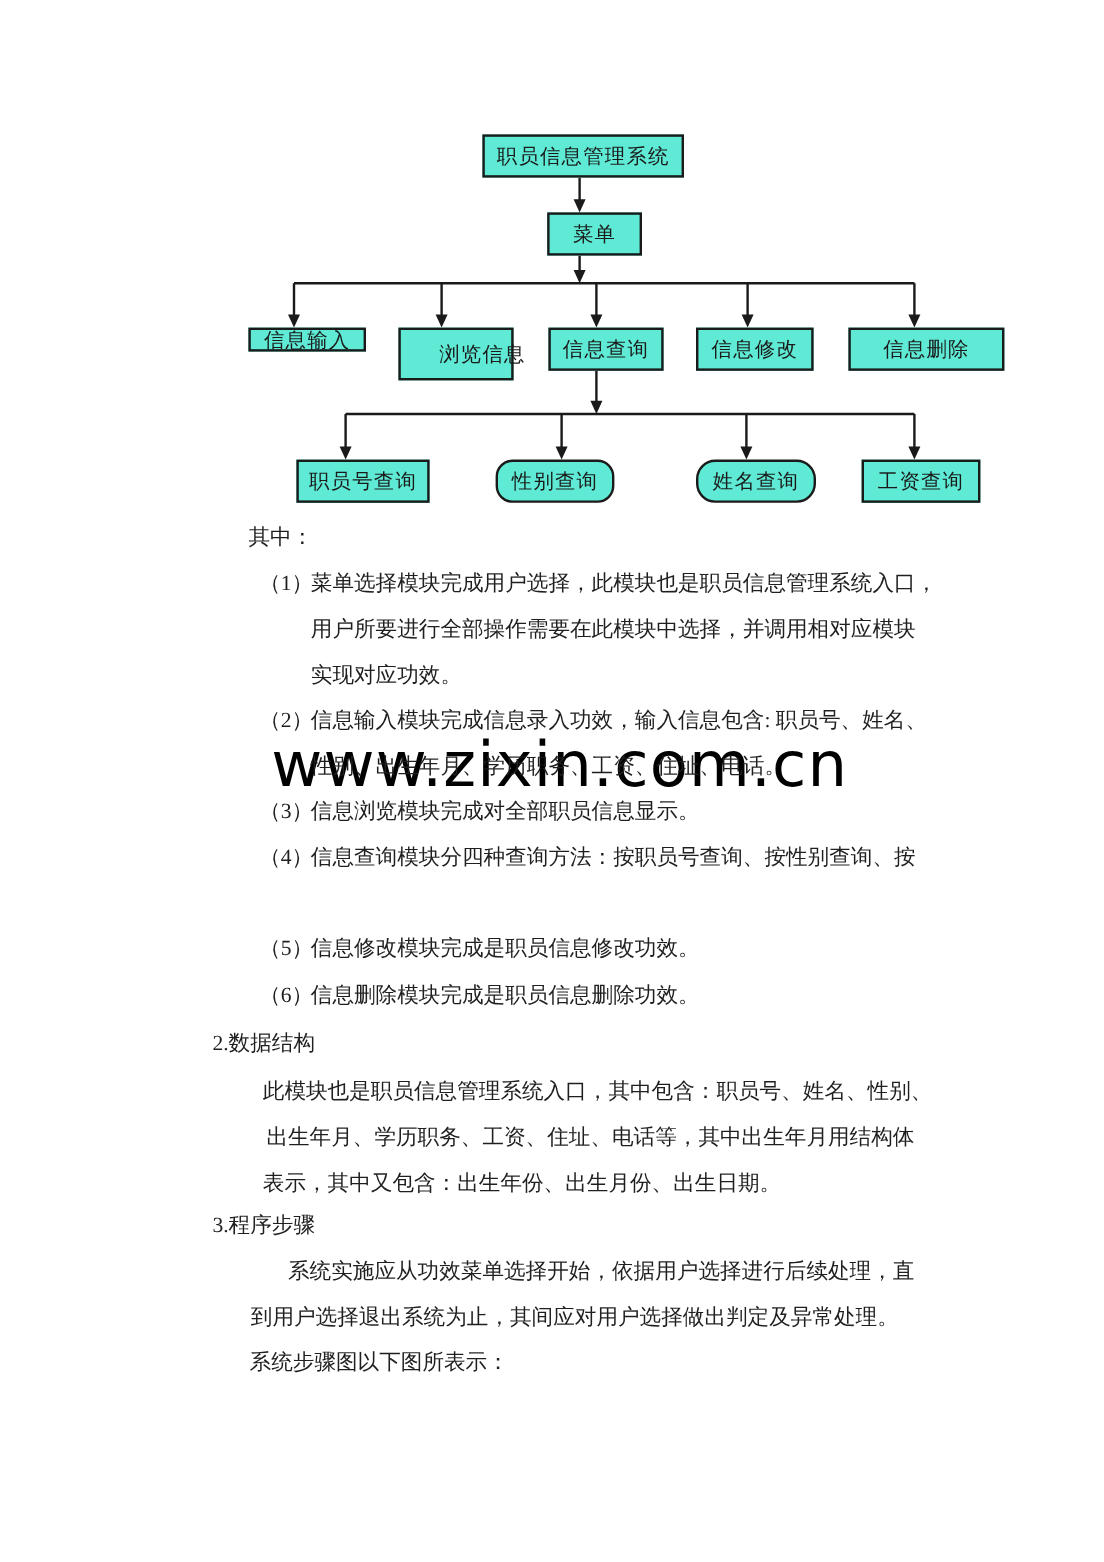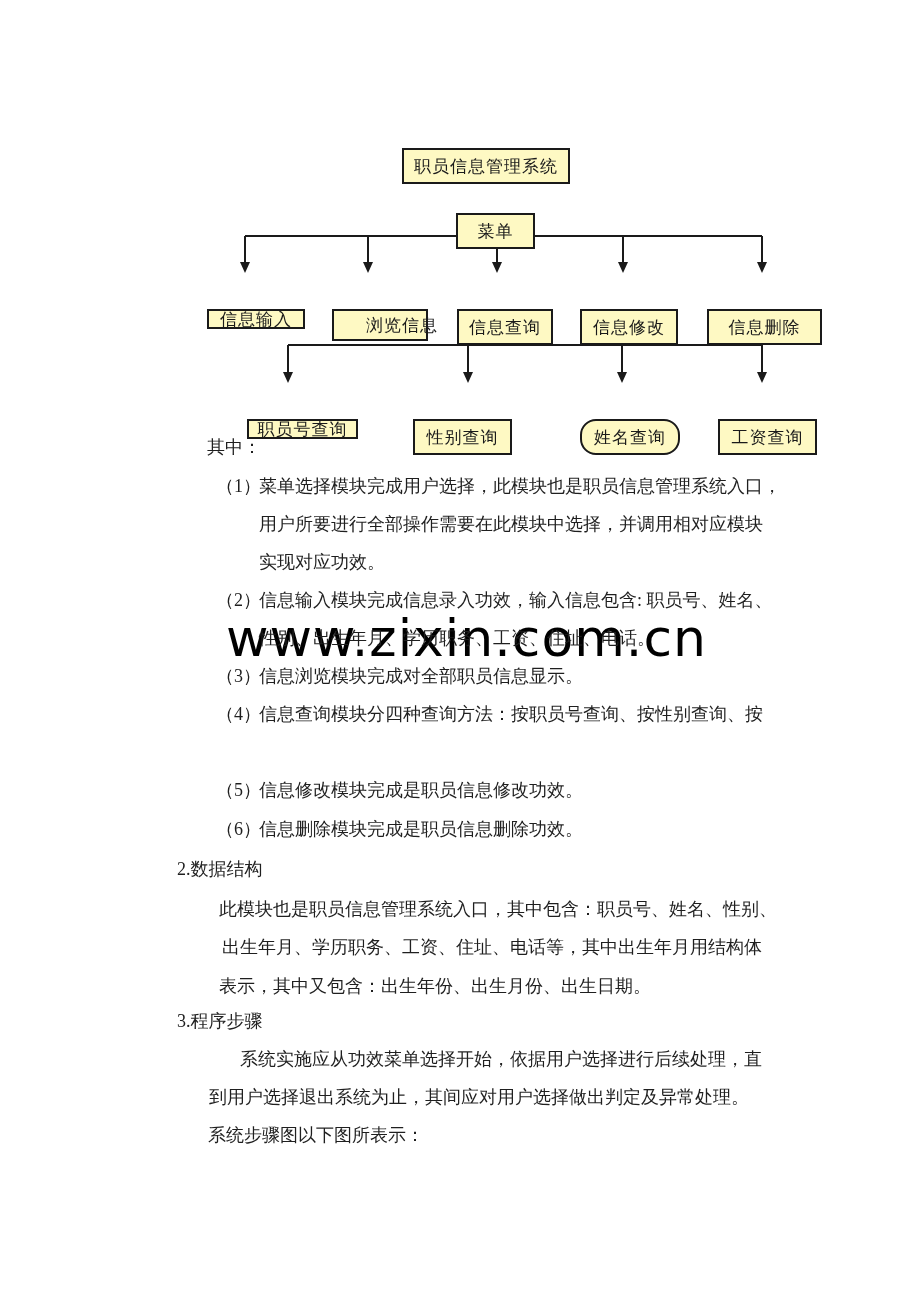--- a/index.html
+++ b/index.html
@@ -24,29 +24,28 @@
     z-index:1;
     user-select:none;
   }
   
   .flowchart{position:absolute;left:0;top:0;width:920px;height:460px;z-index:2;}
   .flowchart svg{position:absolute;left:0;top:0;}
   .node{
     position:absolute;
     box-sizing:border-box;
     border:2px solid #1a1a1a;
-    background:#fef9c3;
+    background:#5eead4;
     display:flex;
     align-items:center;
     justify-content:center;
     font-size:17px;
     letter-spacing:1px;
     white-space:nowrap;
     color:#1a1a1a;
-    margin-top:36px;
   }
   
   .tline{
     position:absolute;
     z-index:3;
     font-size:18px;
     line-height:1;
     white-space:nowrap;
     color:#1f1f1f;
   }
@@ -97,27 +96,27 @@
         <polygon points="468,383 463,372 473,372"></polygon>
         <polygon points="622,383 617,372 627,372"></polygon>
         <polygon points="762,383 757,372 767,372"></polygon>
       </g>
     </svg>
 
     <div class="node" style="left:402px;top:112px;width:168px;height:36px;">职员信息管理系统</div>
     <div class="node" style="left:456px;top:177px;width:79px;height:36px;">菜单</div>
 
     <div class="node" style="left:207px;top:273px;width:98px;height:20px;">信息输入</div>
-    <div class="node" style="left:332px;top:273px;width:96px;height:32px;padding-left:44px;">浏览信息</div>
+    <div class="node" style="left:332px;top:273px;width:96px;height:44px;padding-left:44px;">浏览信息</div>
     <div class="node" style="left:457px;top:273px;width:96px;height:36px;">信息查询</div>
     <div class="node" style="left:580px;top:273px;width:98px;height:36px;font-family:Liberation Serif, serif;">信息修改</div>
-    <div class="node" style="left:707px;top:273px;width:115px;height:36px;">信息删除</div>
+    <div class="node" style="left:707px;top:273px;width:130px;height:36px;">信息删除</div>
 
-    <div class="node" style="left:247px;top:383px;width:111px;height:20px;">职员号查询</div>
-    <div class="node" style="left:413px;top:383px;width:99px;height:36px;">性别查询</div>
+    <div class="node" style="left:247px;top:383px;width:111px;height:36px;">职员号查询</div>
+    <div class="node" style="left:413px;top:383px;width:99px;height:36px;border-radius:14px;">性别查询</div>
     <div class="node" style="left:580px;top:383px;width:100px;height:36px;border-radius:16px;">姓名查询</div>
     <div class="node" style="left:718px;top:383px;width:99px;height:36px;">工资查询</div>
   </div>
 
   <div class="tline" style="left:207px;top:438px;">其中：</div>
 
   <div class="tline" style="left:216px;top:477px;">
     <span class="num">（1）</span><span>菜单选择模块完成用户选择，此模块也是职员信息管理系统入口，</span>
   </div>
   <div class="tline" style="left:259px;top:515px;">用户所要进行全部操作需要在此模块中选择，并调用相对应模块</div>

